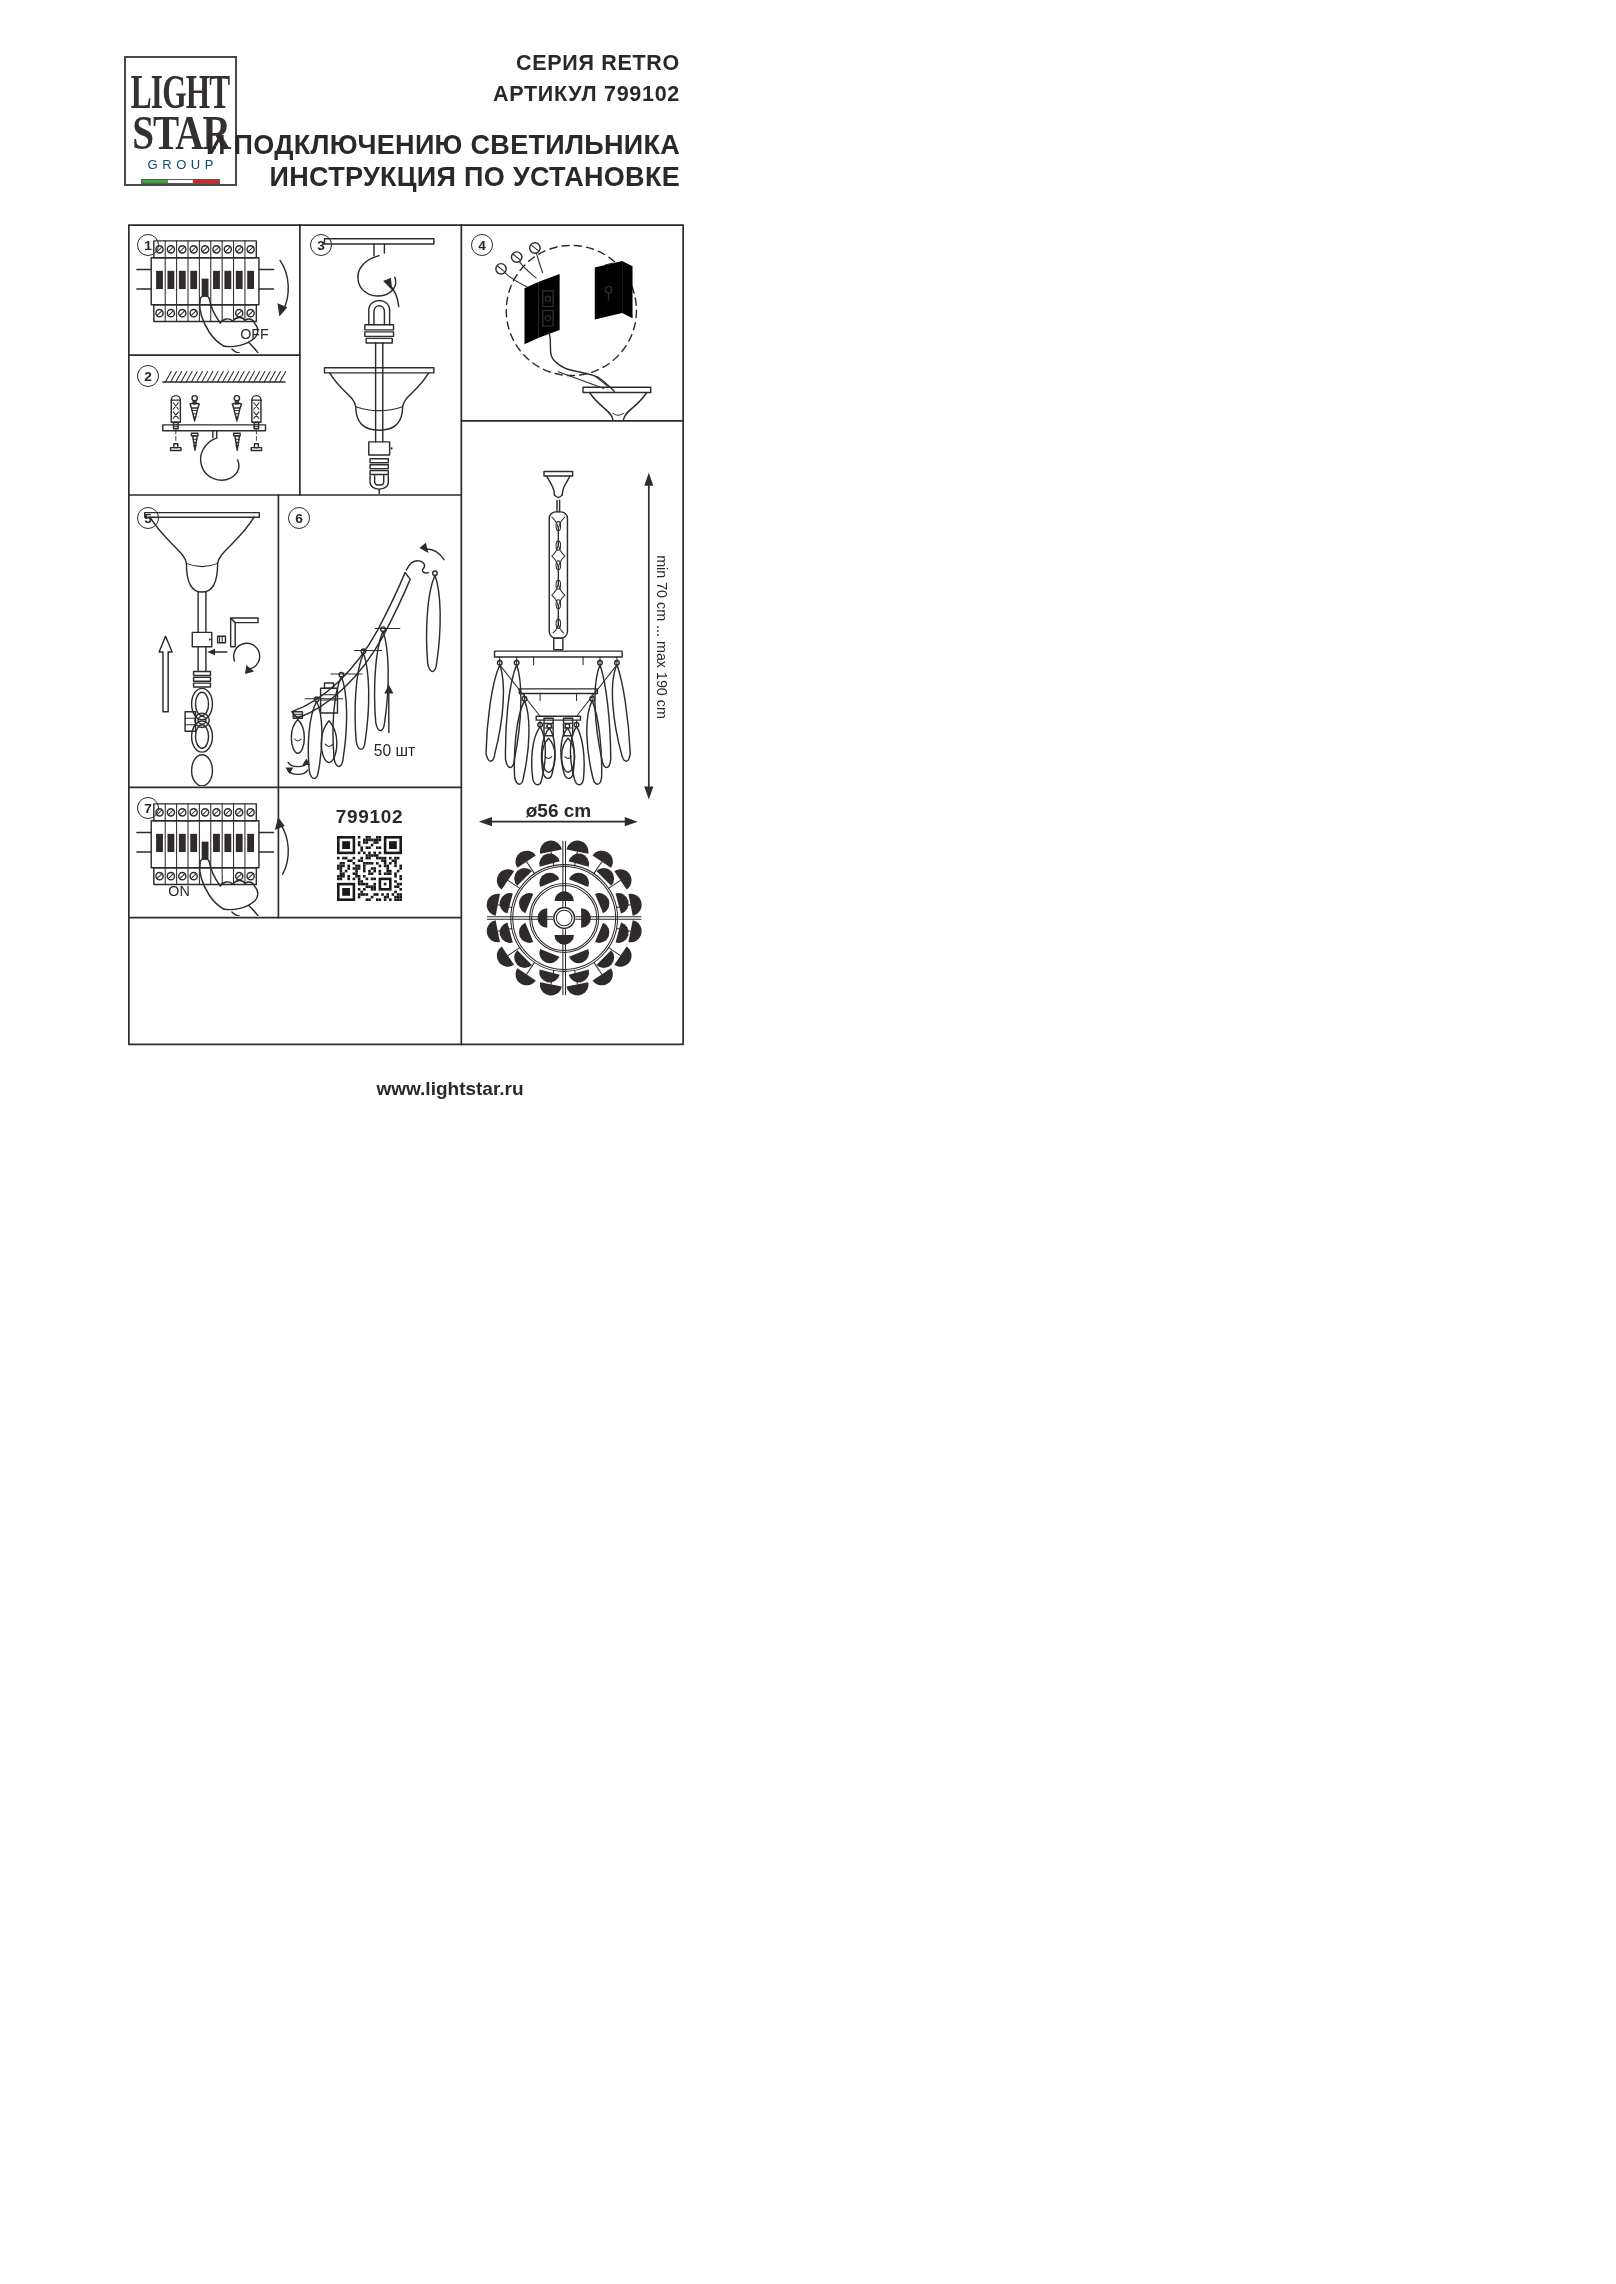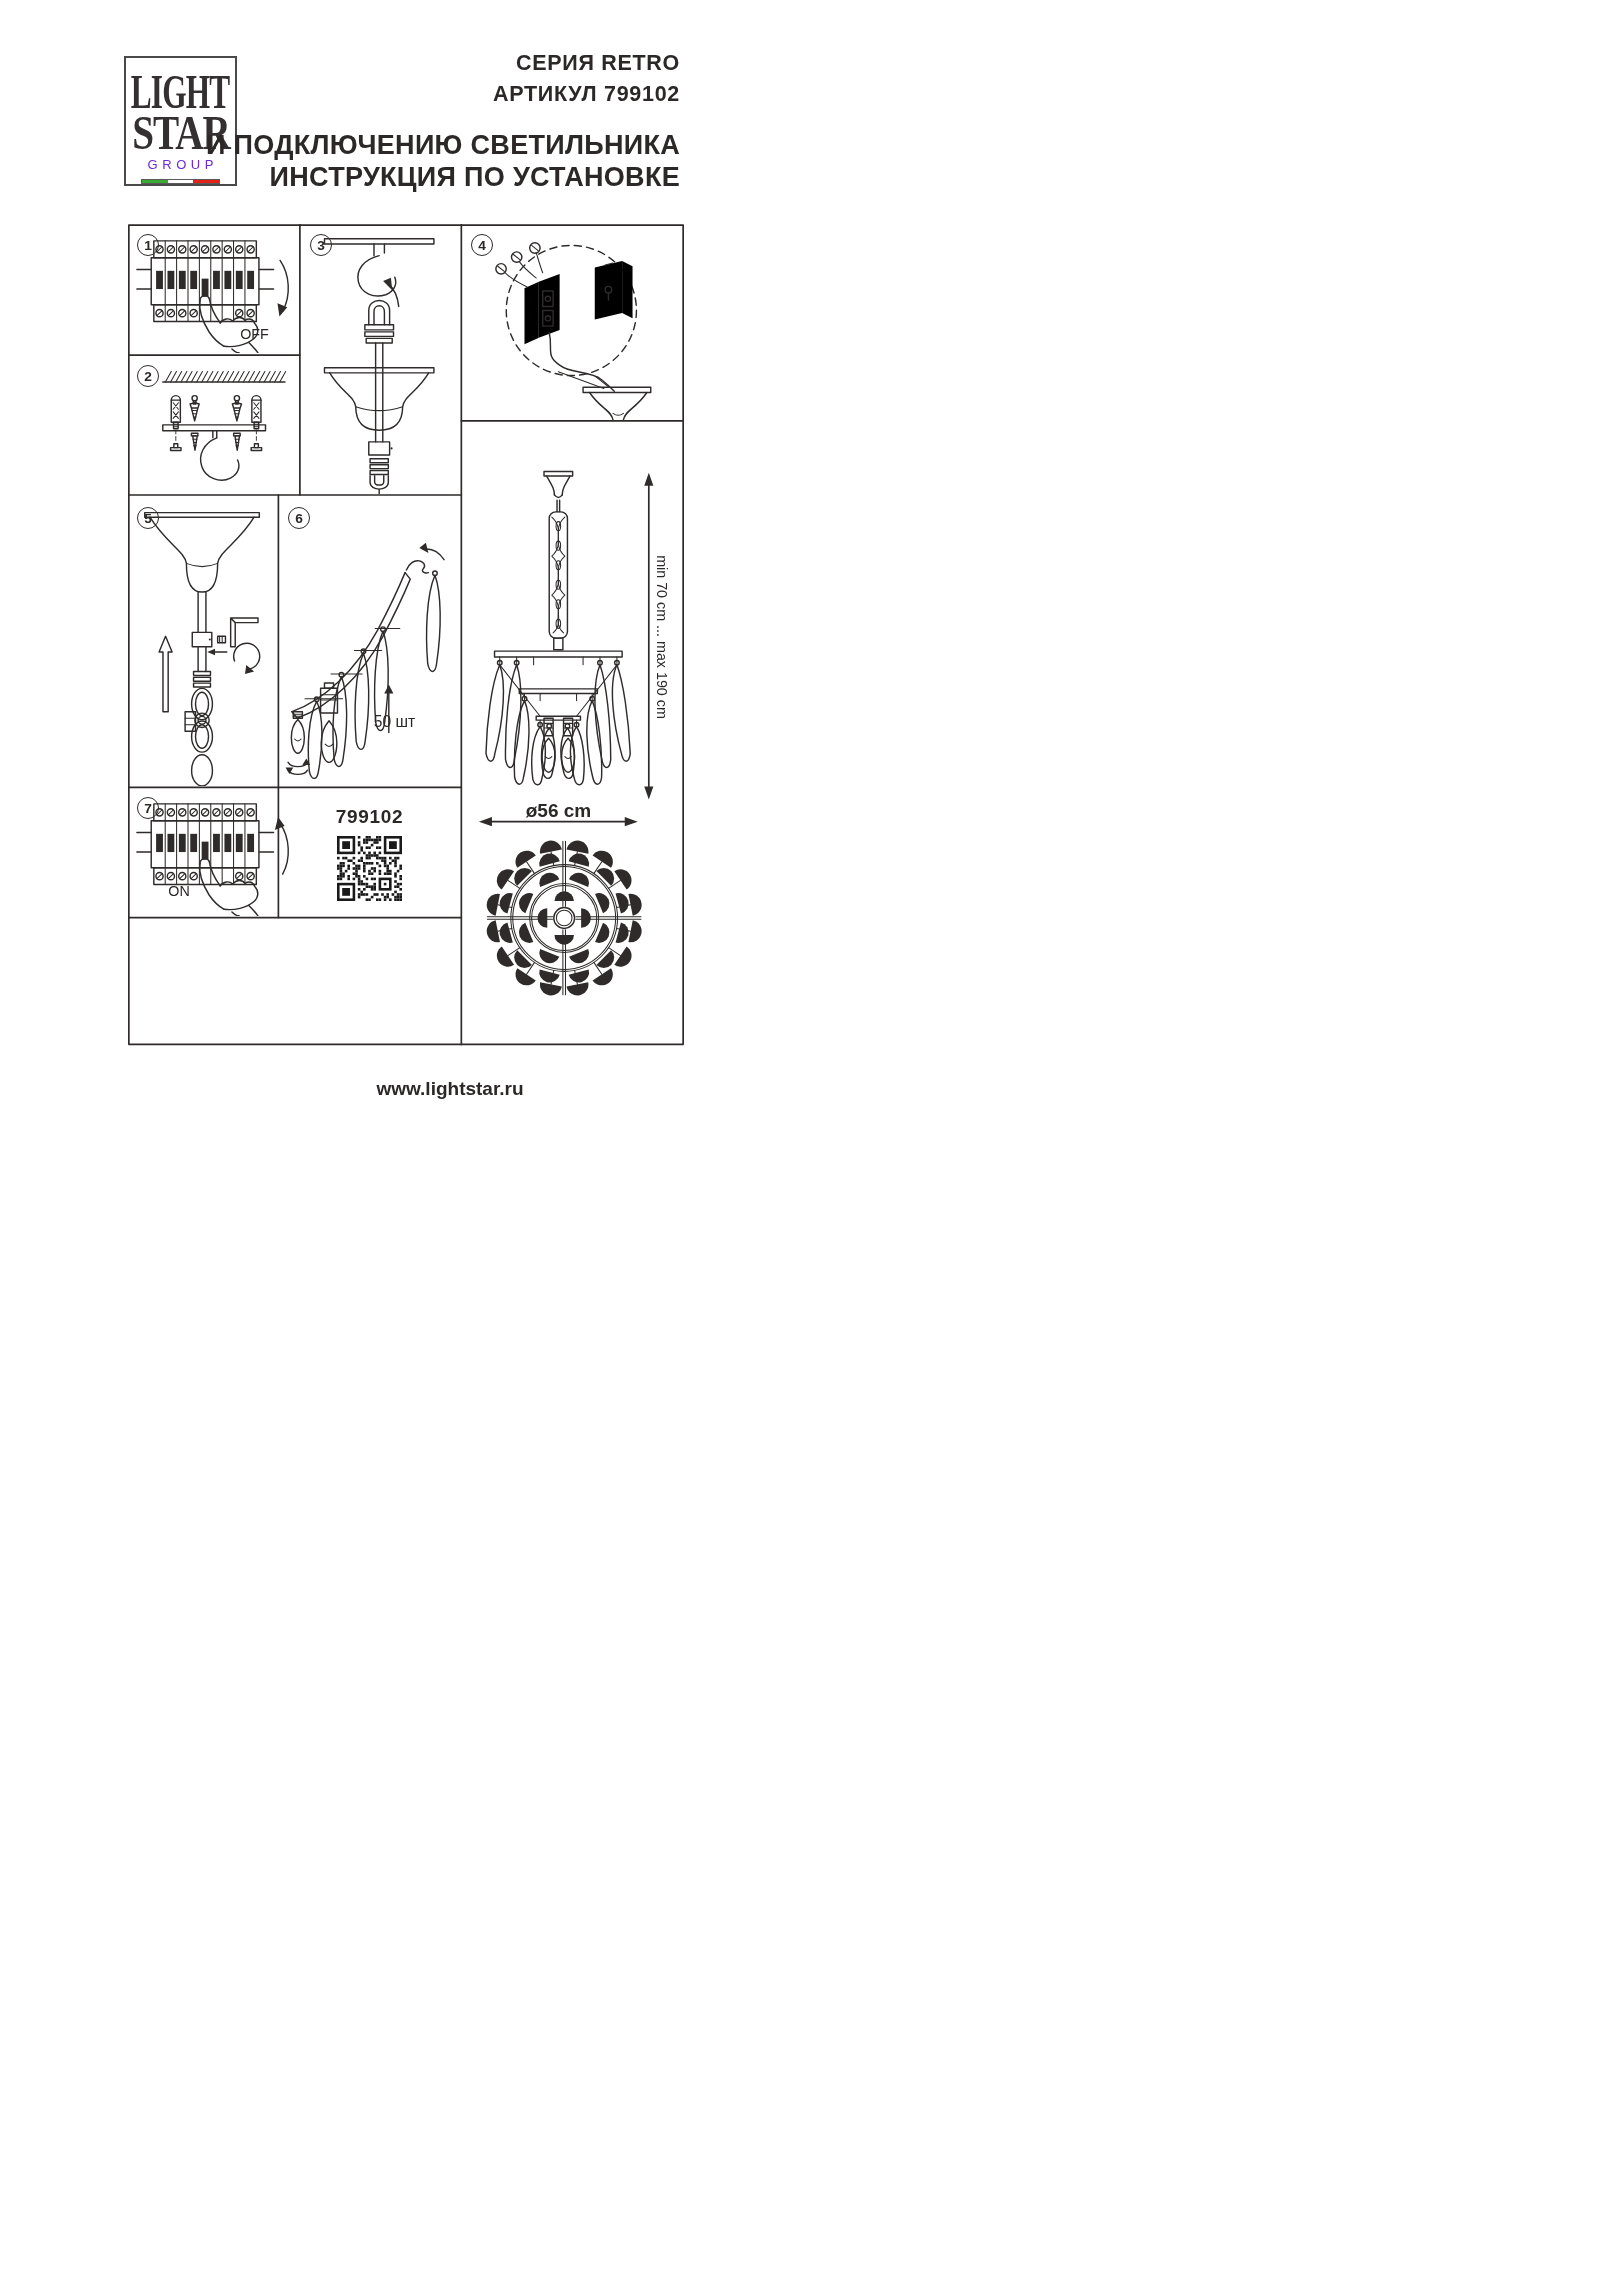--- a/index.html
+++ b/index.html
@@ -7,21 +7,21 @@
   .page{position:relative;width:808px;height:1142px;background:#fff;overflow:hidden;
         font-family:"Liberation Sans",sans-serif;color:var(--ink);}
   .abs{position:absolute;}
   
   .logo-box{left:124px;top:56px;width:113px;height:130px;border:2px solid #4a4a4a;
             box-sizing:border-box;display:flex;flex-direction:column;align-items:center;padding-top:13px;}
   .logo-light,.logo-star{font-family:"Liberation Serif",serif;font-weight:bold;font-size:49px;
             line-height:0.84;letter-spacing:-1.3px;color:#343031;}
   .logo-light{transform:scaleX(0.64);}
   .logo-star{transform:scaleX(0.80);}
-  .logo-group{margin-top:3.9px;font-size:13px;letter-spacing:4.6px;text-indent:4.6px;color:#6d28d9;}
+  .logo-group{margin-top:3.9px;font-size:13px;letter-spacing:4.6px;text-indent:4.6px;color:#0c4a6e;}
   .logo-flag{margin-top:7.2px;width:77px;height:4.6px;border:0.7px solid #5a5a5a;display:flex;}
   .logo-flag span{flex:1;}
   .flag-green{background:var(--green);}
   .flag-white{background:#fff;}
   .flag-red{background:var(--red);}
   .titles{right:128px;top:51px;text-align:right;}
   .t-series{font-size:21.5px;font-weight:bold;letter-spacing:0.7px;}
   .t-article{font-size:21.5px;font-weight:bold;letter-spacing:0.7px;margin-top:5.9px;}
   .t-main{font-size:27px;font-weight:bold;line-height:32px;letter-spacing:0.3px;margin-top:22px;}
   
@@ -359,21 +359,21 @@
       <path d="M29 342 C23 348 19 358 19 370 C19 384 24 394 29 394 C34 394 39 384 39 370 C39 358 35 348 29 342 Z"></path>
       <path class="thin" d="M24 372 q5 6 10 0"></path>
       <path d="M14 408 A16 10 0 0 0 44 408"></path>
         <polygon class="fill" points="42,402 48,412 36,412"></polygon>
       <path d="M44 420 A16 10 0 0 1 14 420"></path>
         <polygon class="fill" points="16,426 10,416 22,416"></polygon>
     </g>
     <path d="M169 362 V300"></path>
     <polygon class="fill" points="162,302 169,288 176,302"></polygon>
   </svg>
-  <div class="abs qty" style="left:352px;top:713px;width:85px">50 шт</div>
+  <div class="abs qty" style="left:352px;top:742px;width:85px">50 шт</div>
 
   <div class="abs stepnum" style="left:137px;top:797px">
     <span>7</span>
   </div>
   <svg class="abs draw" style="left:133px;top:792px" width="164" height="124" viewBox="0 0 252 190">
     <use href="#breakerAsm" transform="translate(6,14)"></use>
     <path d="M103,110 A7.5 7.5 0 0 1 117,106"></path>
     <path d="M103,110 C101,124 107,142 117,158 C123,167 131,175 140,180"></path>
     <path d="M117,106 C119,118 125,132 134,144"></path>
     <path d="M134,144 C139,137 148,136 153,141 C159,134 168,134 172,140 C178,136 185,138 187,145 C194,152 193,162 186,168 C174,178 156,182 140,180"></path>

